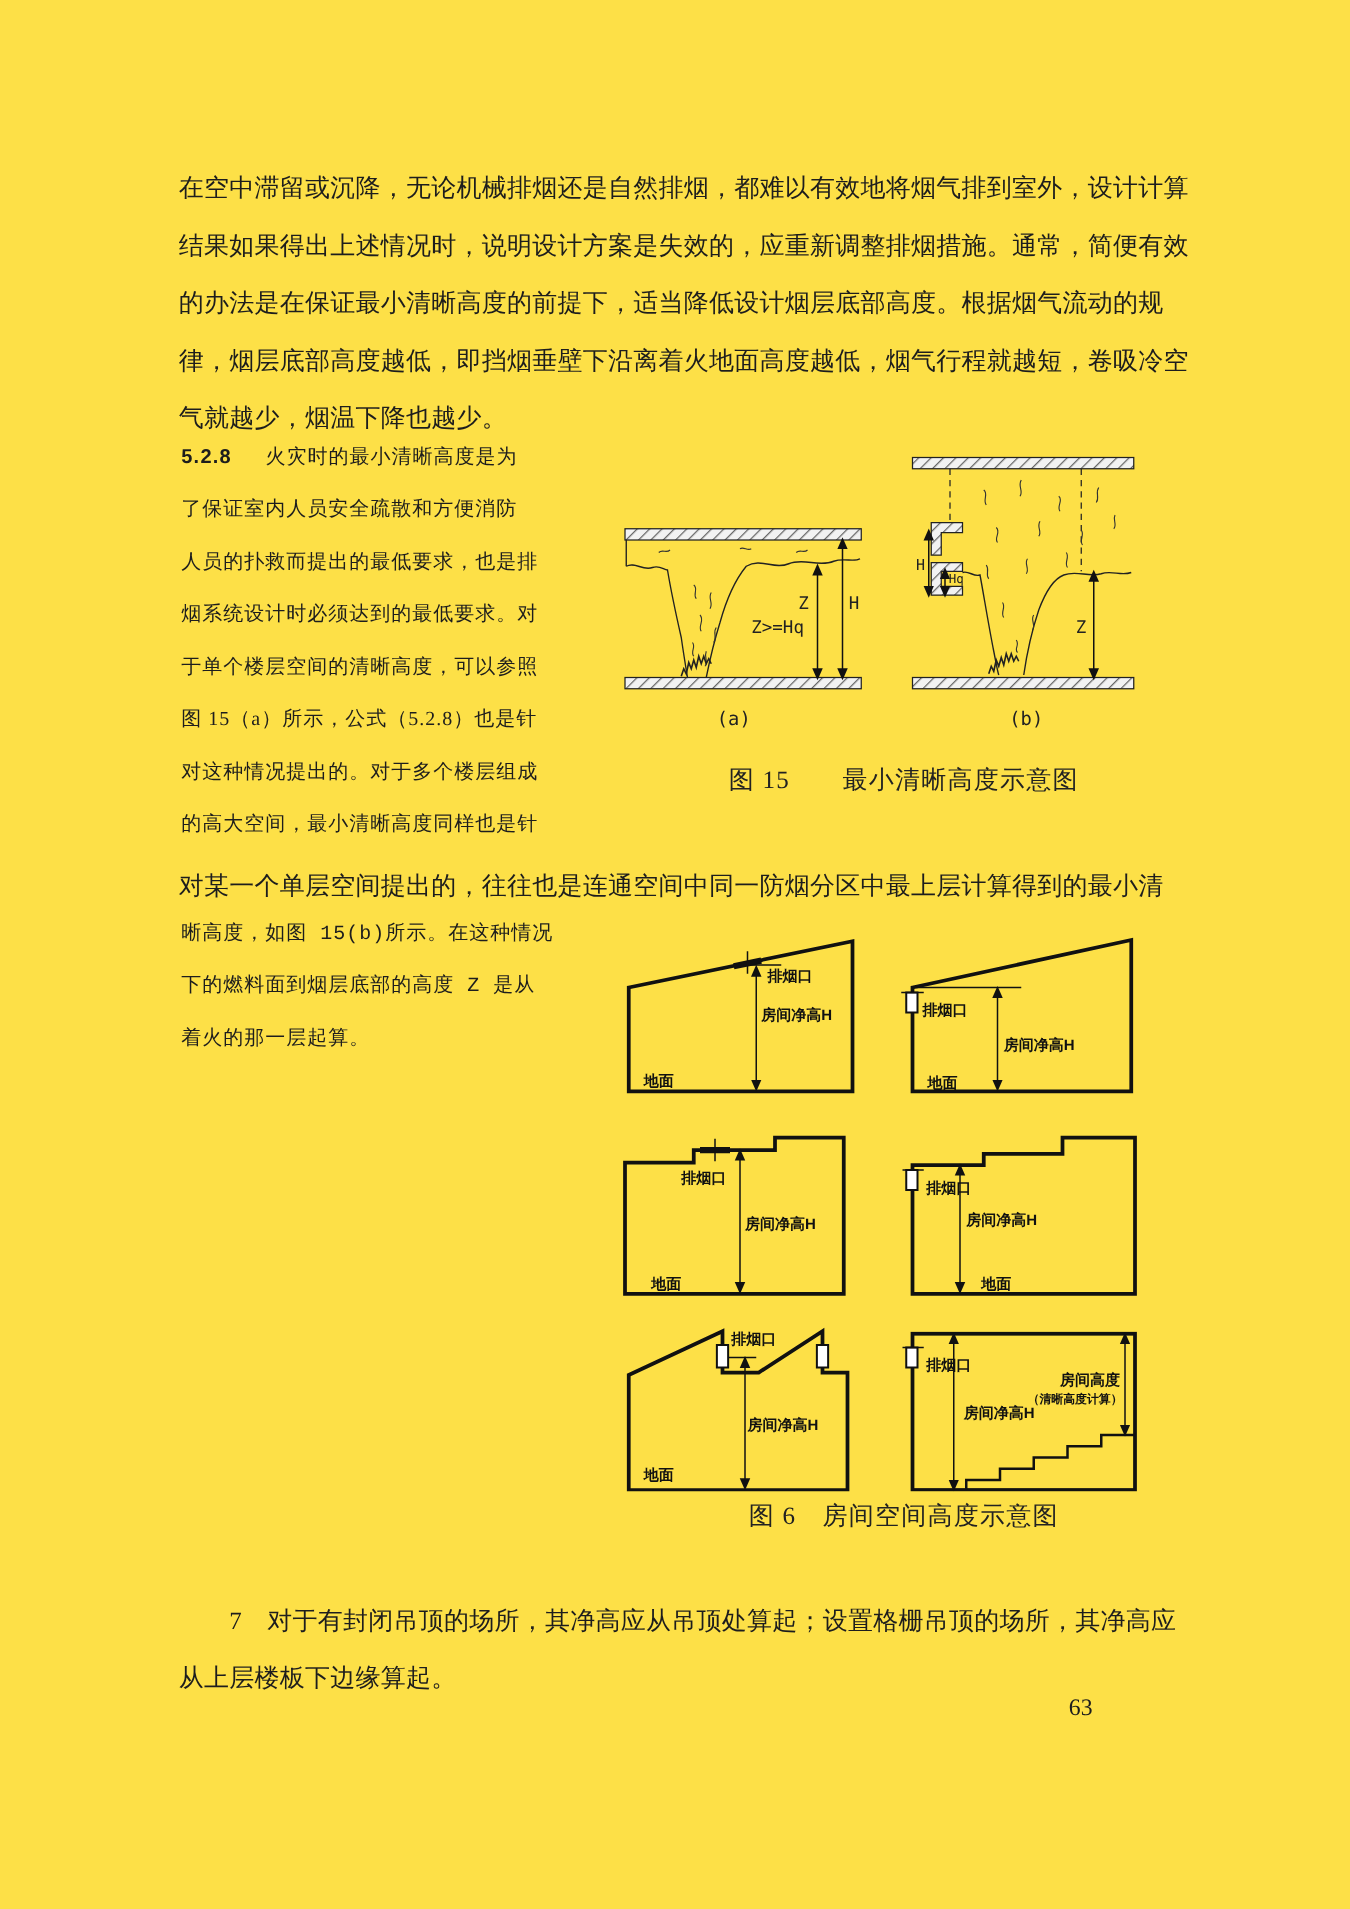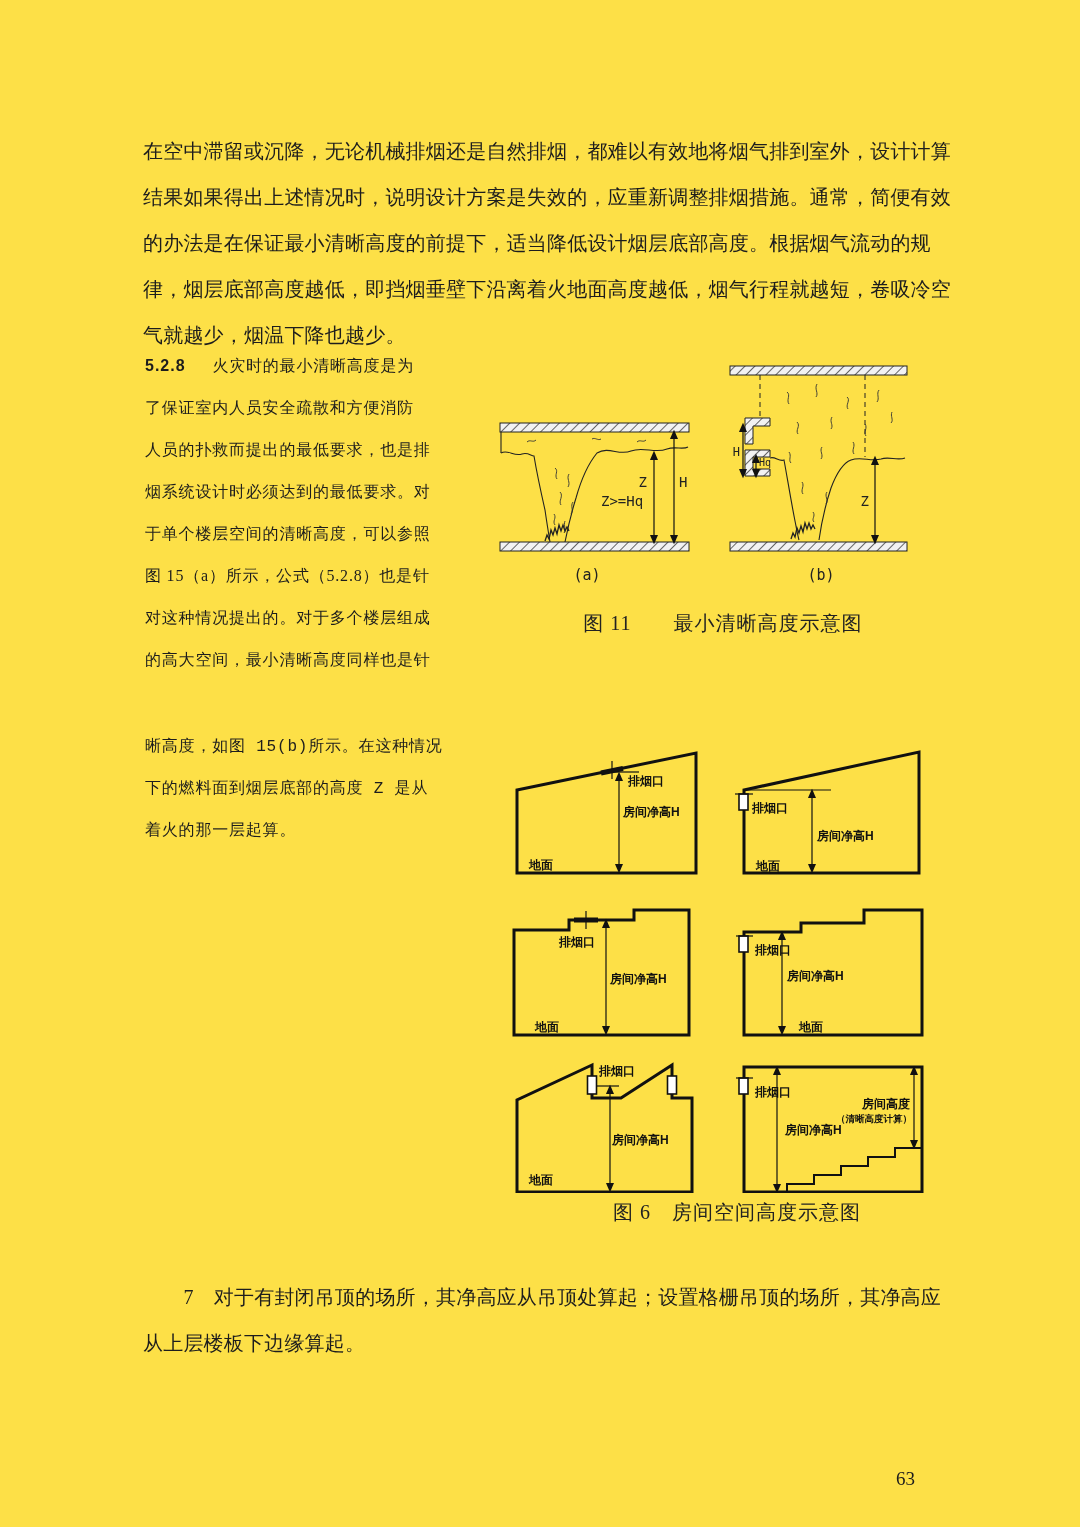--- a/index.html
+++ b/index.html
@@ -4,21 +4,21 @@
 <style>
   html,body{margin:0;padding:0;background:#ffffff;}
   .page{position:relative;width:1080px;height:1527px;background:#fde047;overflow:hidden;
         font-family:"Liberation Serif", serif;color:#1d1d1d;padding-left:20px;}
   .tb{position:absolute;white-space:pre-line;text-align:left;}
   .full{left:143px;width:812px;font-size:20px;line-height:46px;letter-spacing:0.2px;}
   .narrow{left:145px;width:346px;font-size:16px;line-height:42px;letter-spacing:0.8px;}
   .secnum{font-family:"Liberation Sans", sans-serif;font-weight:bold;letter-spacing:1px;margin-right:10px;}
   .fig{position:absolute;}
   .figcap{text-align:center;font-size:20px;margin-top:6px;letter-spacing:1px;color:#222;}
-  .pagenum{position:absolute;left:855px;top:1468px;width:60px;text-align:right;font-size:19px;}
+  .pagenum{position:absolute;left:855px;top:1356px;width:60px;font-size:19px;}
   svg{display:block;}
   svg text{font-family:"Liberation Sans", sans-serif;font-size:12px;font-weight:bold;fill:#111;}
   svg text.mono{font-family:"DejaVu Sans Mono", monospace;font-weight:normal;font-size:14px;fill:#222;}
   svg text.mono-sm{font-family:"DejaVu Sans Mono", monospace;font-weight:normal;font-size:10px;fill:#222;}
   svg text.note{font-size:9.5px;}
   .ln{fill:none;stroke:#222;stroke-width:1.1;}
   .sq{fill:none;stroke:#333;stroke-width:0.9;}
   .dash{stroke:#222;stroke-width:1;stroke-dasharray:5 4;}
   .arr{stroke:#111;stroke-width:1.2;}
   .slab{stroke:#222;stroke-width:1;}
@@ -41,20 +41,21 @@
 
   <div class="tb narrow" style="top:345px;"><b class="secnum">5.2.8</b><span>　火灾时的最小清晰高度是为
 了保证室内人员安全疏散和方便消防
 人员的扑救而提出的最低要求，也是排
 烟系统设计时必须达到的最低要求。对
 于单个楼层空间的清晰高度，可以参照
 图 15（a）所示，公式（5.2.8）也是针
 对这种情况提出的。对于多个楼层组成
 的高大空间，最小清晰高度同样也是针</span></div>
 
+  <div class="tb full" style="top:686px;"><span>对某一个单层空间提出的，往往也是连通空间中同一防烟分区中最上层计算得到的最小清</span></div>
 
   <div class="tb narrow" style="top:726px;font-family:Liberation Mono, monospace;"><span>晰高度，如图 15(b)所示。在这种情况
 下的燃料面到烟层底部的高度 Z 是从
 着火的那一层起算。</span></div>
 
   <div class="tb full" style="top:1274px;"><span>　　7　对于有封闭吊顶的场所，其净高应从吊顶处算起；设置格栅吊顶的场所，其净高应
 从上层楼板下边缘算起。</span></div>
 
 
   <div class="fig" style="left:497px;top:356px;width:452px;">
@@ -125,24 +126,24 @@
           <path class="sq" d="M305,126 c3,4 -2,8 1,12"></path>
           <path class="sq" d="M330,136 c-3,4 2,8 -1,12"></path>
           <path class="sq" d="M316,156 c3,4 -2,7 1,10"></path>
         </g>
         <path class="flame" d="M294,183 l2,-6 2,4 2,-9 2,5 2,-7 2,6 2,-9 2,6 2,-6 2,6 2,-4 2,4"></path>
         <line class="arr" x1="378" y1="104" x2="378" y2="184" marker-start="url(#ah)" marker-end="url(#ah)"></line>
         <text class="mono" x="372" y="150" text-anchor="end">Z</text>
         <text class="mono" x="324" y="224" text-anchor="middle" style="font-size:15px">(b)</text>
       </g>
     </svg>
-    <div class="figcap">图 11　　最小清晰高度示意图</div>
+    <div class="figcap">图 15　　最小清晰高度示意图</div>
   </div>
 
-  <div class="fig" style="left:509px;top:748px;width:456px;">
+  <div class="fig" style="left:495px;top:748px;width:456px;">
     <svg width="456" height="445" viewBox="0 0 456 445">
       <defs>
         <marker id="ah2" markerWidth="9" markerHeight="9" refX="4.5" refY="4" orient="auto-start-reverse">
           <path d="M0,0.5 L8,4 L0,7.5 Z" fill="#111"></path>
         </marker>
       </defs>
 
       <g>
         <polygon class="room" points="8,42 187,5 187,125 8,125"></polygon>
         <line class="vent" x1="92" y1="25" x2="114" y2="20.5"></line>

